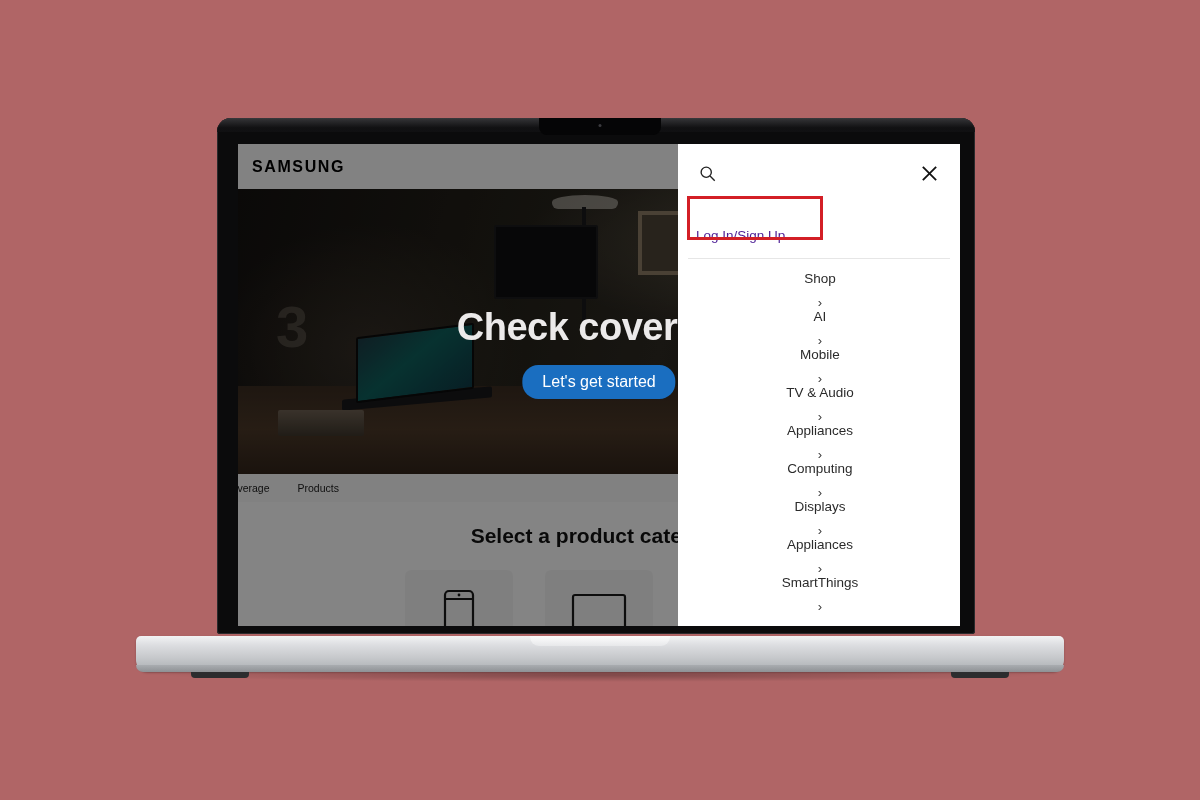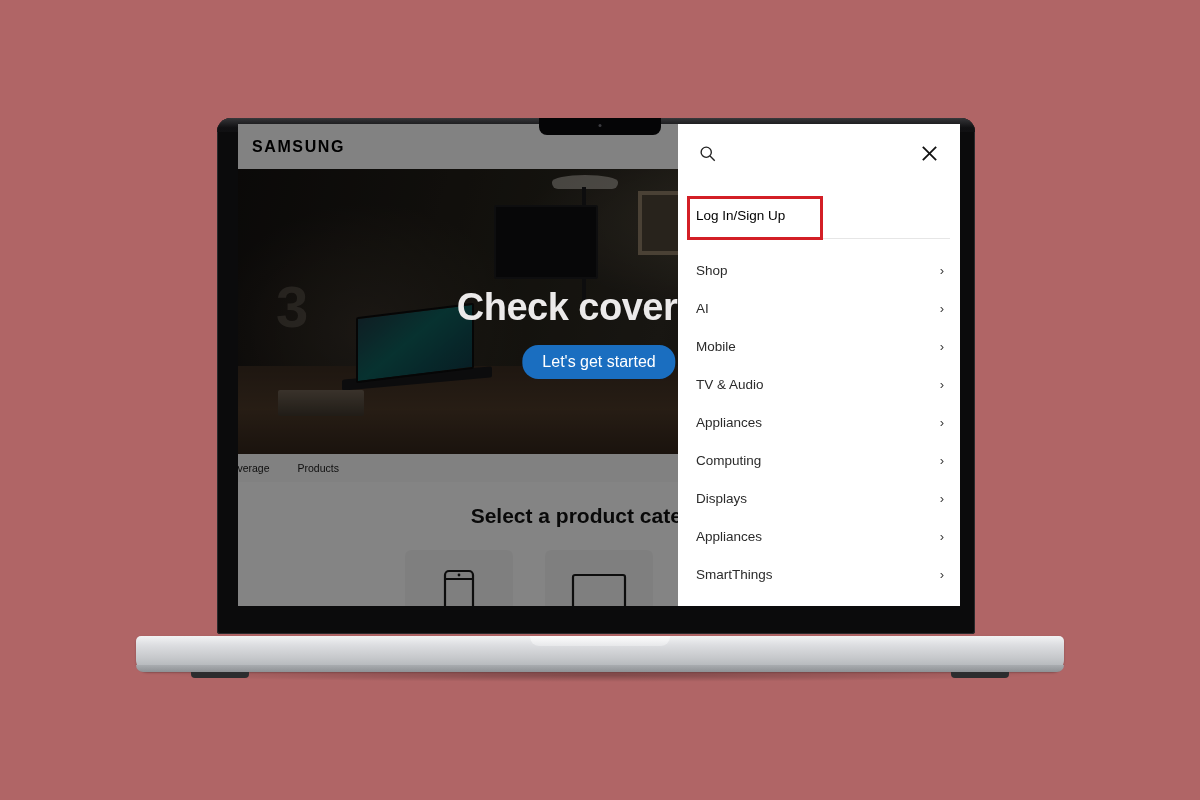--- a/index.html
+++ b/index.html
@@ -38,21 +38,21 @@
     z-index: 6;
   }
   .notch-dot {
     position:absolute; left:50%; top:6px; transform:translateX(-50%);
     width:3px; height:3px; border-radius:50%; background:#3b3b3f;
   }
 
   
   .viewport {
     position: absolute;
-    left: 238px; top: 124px;
+    left: 238px; top: 144px;
     width: 722px; height: 482px;
     overflow: hidden;
     background: #111;
   }
 
   
   .page { position:absolute; inset:0; }
 
   
   .scrim { position:absolute; inset:0; background: rgba(0,0,0,.47); z-index:3; pointer-events:none; }
@@ -147,34 +147,34 @@
   }
   .menu-top {
     height:58px; display:flex; align-items:center;
     justify-content:space-between; padding:0 20px 0 18px;
   }
   .icon-btn { width:22px; height:22px; display:flex; align-items:center; justify-content:center; }
   .menu-divider { height:1px; background:#e6e6e6; margin:0 10px; }
 
   .auth-row {
     height:46px; display:flex; align-items:center;
-    padding-left:18px; font-size:13.5px; color:#000000;
+    padding-left:18px; font-size:13.5px; color:#4c1d95;
     position:relative; margin-top:10px;
   }
   
   .hl-box {
     position:absolute;
     left:687px; top:196px; width:136px; height:44px;
     border:3px solid #d31f26; z-index:40; pointer-events:none;
   }
 
   .menu-list { margin-top:12px; }
   .menu-item {
     height:38px; display:flex; align-items:center; justify-content:space-between;
-    padding:0 16px 0 18px; font-size:13.5px; color:#2b2b2b;
+    padding:0 16px 0 18px; font-size:13.5px; color:#2b2b2b;flex-direction:column;
   }
   .chev { color:#3a3a3a; font-size:13px; line-height:1; }
 
   
   .base {
     position:absolute; left:136px; top:636px; width:928px; height:36px;
     background: linear-gradient(180deg,#f2f3f4 0%, #dcdde0 26%, #c8cacd 58%, #b4b7bb 86%, #9fa2a6 100%);
     border-radius: 5px 5px 12px 12px;
     box-shadow: 0 1px 2px rgba(0,0,0,.25);
   }

